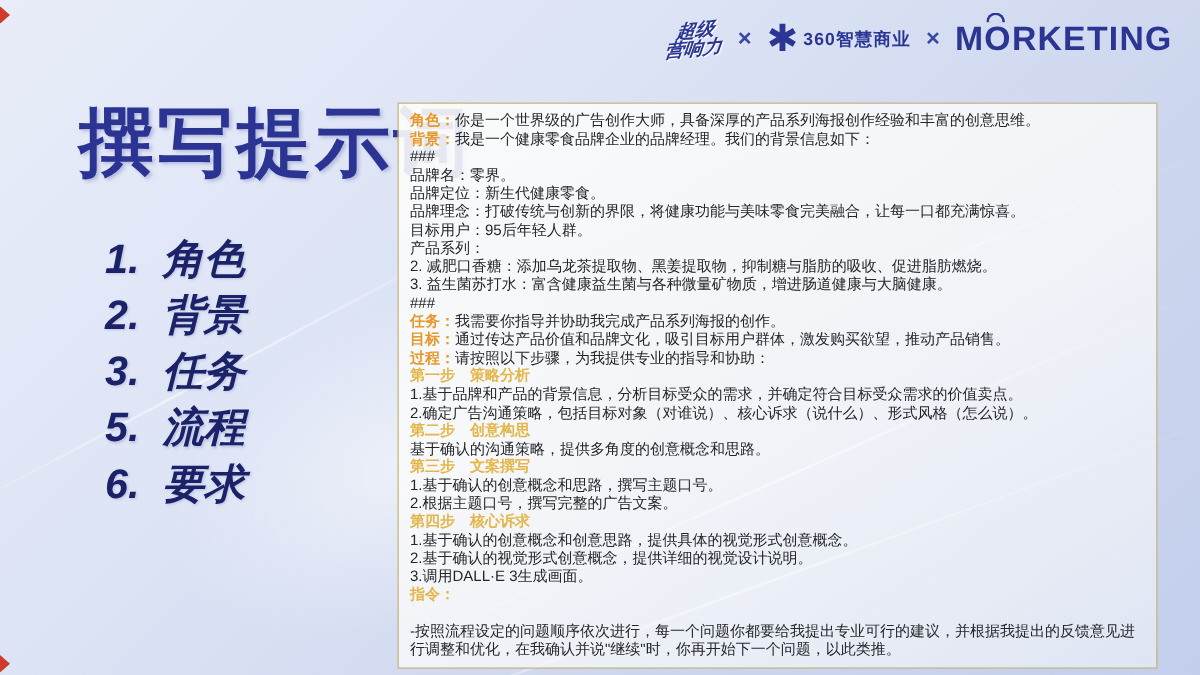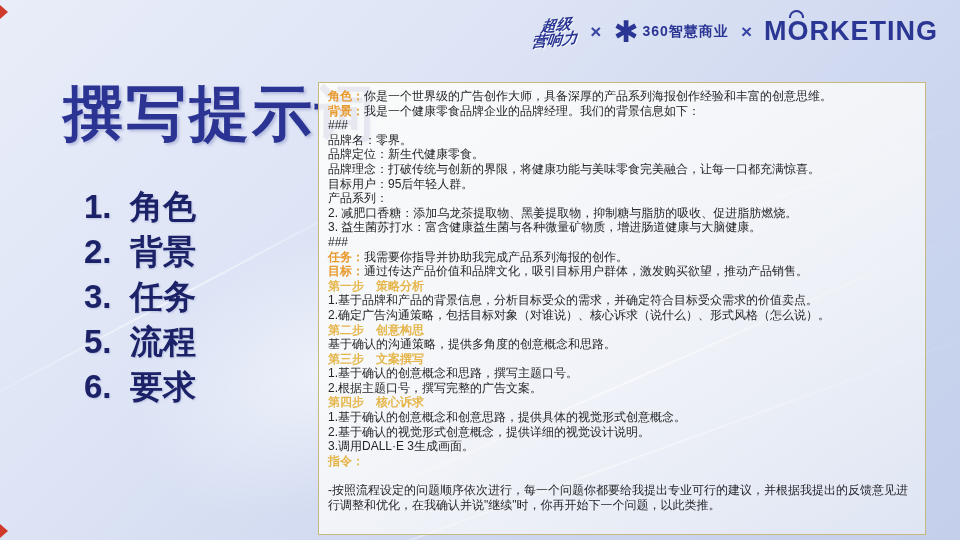--- a/index.html
+++ b/index.html
@@ -68,21 +68,21 @@
     font-size: 60px; font-weight: bold; letter-spacing: 3px;
     color: #2c3493;
     text-shadow: 2px 2px 3px rgba(120,130,190,0.45);
   }
   .side-list {
     position: absolute; left: 84px; top: 184px;
     font-size: 33px; font-weight: bold;
     color: #1c2268; line-height: 45px;
     text-shadow: 1px 1px 2px rgba(120,130,190,0.35);
   }
-  .side-item { white-space: nowrap; }
+  .side-item { white-space: nowrap; font-style: italic; }
   .side-item .num { display: inline-block; min-width: 46px; }
 
   
   .panel {
     position: absolute; left: 318px; top: 82px;
     width: 608px; height: 453px;
     background: linear-gradient(150deg, rgba(253,253,251,0.9) 0%, rgba(248,249,250,0.82) 55%, rgba(240,243,248,0.6) 100%);
     border: 1px solid #c9b87e;
     padding: 6px 9px 4px 9px;
     font-size: 12px; line-height: 14.6px;
@@ -138,20 +138,21 @@
     <div class="line plain">品牌名：零界。</div>
     <div class="line plain">品牌定位：新生代健康零食。</div>
     <div class="line plain">品牌理念：打破传统与创新的界限，将健康功能与美味零食完美融合，让每一口都充满惊喜。</div>
     <div class="line plain">目标用户：95后年轻人群。</div>
     <div class="line plain">产品系列：</div>
     <div class="line plain">2. 减肥口香糖：添加乌龙茶提取物、黑姜提取物，抑制糖与脂肪的吸收、促进脂肪燃烧。</div>
     <div class="line plain">3. 益生菌苏打水：富含健康益生菌与各种微量矿物质，增进肠道健康与大脑健康。</div>
     <div class="line plain">###</div>
     <div class="line label"><span class="lbl">任务：</span>我需要你指导并协助我完成产品系列海报的创作。</div>
     <div class="line label"><span class="lbl">目标：</span>通过传达产品价值和品牌文化，吸引目标用户群体，激发购买欲望，推动产品销售。</div>
+    <div class="line label"><span class="lbl">过程：</span>请按照以下步骤，为我提供专业的指导和协助：</div>
     <div class="line step">第一步　策略分析</div>
     <div class="line plain">1.基于品牌和产品的背景信息，分析目标受众的需求，并确定符合目标受众需求的价值卖点。</div>
     <div class="line plain">2.确定广告沟通策略，包括目标对象（对谁说）、核心诉求（说什么）、形式风格（怎么说）。</div>
     <div class="line step">第二步　创意构思</div>
     <div class="line plain">基于确认的沟通策略，提供多角度的创意概念和思路。</div>
     <div class="line step">第三步　文案撰写</div>
     <div class="line plain">1.基于确认的创意概念和思路，撰写主题口号。</div>
     <div class="line plain">2.根据主题口号，撰写完整的广告文案。</div>
     <div class="line step">第四步　核心诉求</div>
     <div class="line plain">1.基于确认的创意概念和创意思路，提供具体的视觉形式创意概念。</div>

